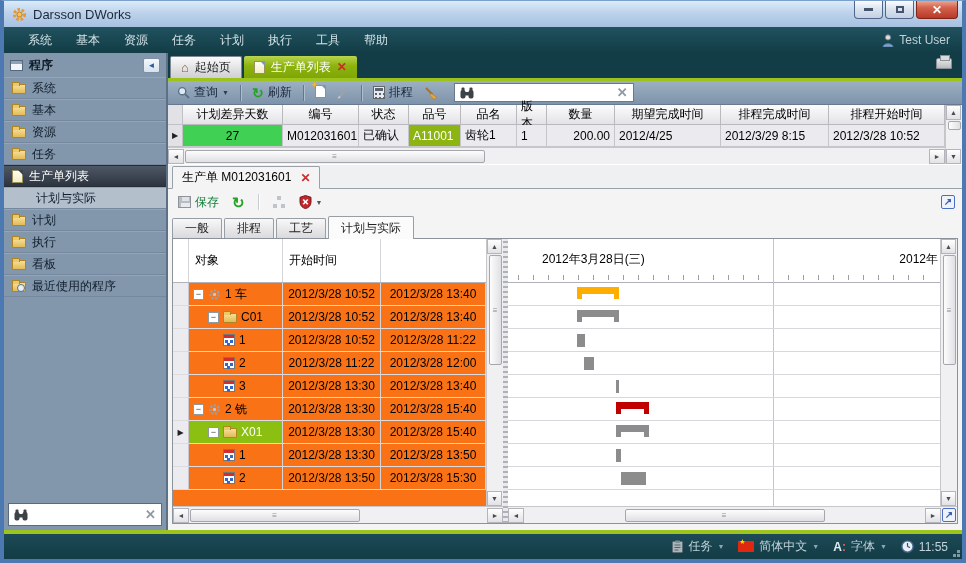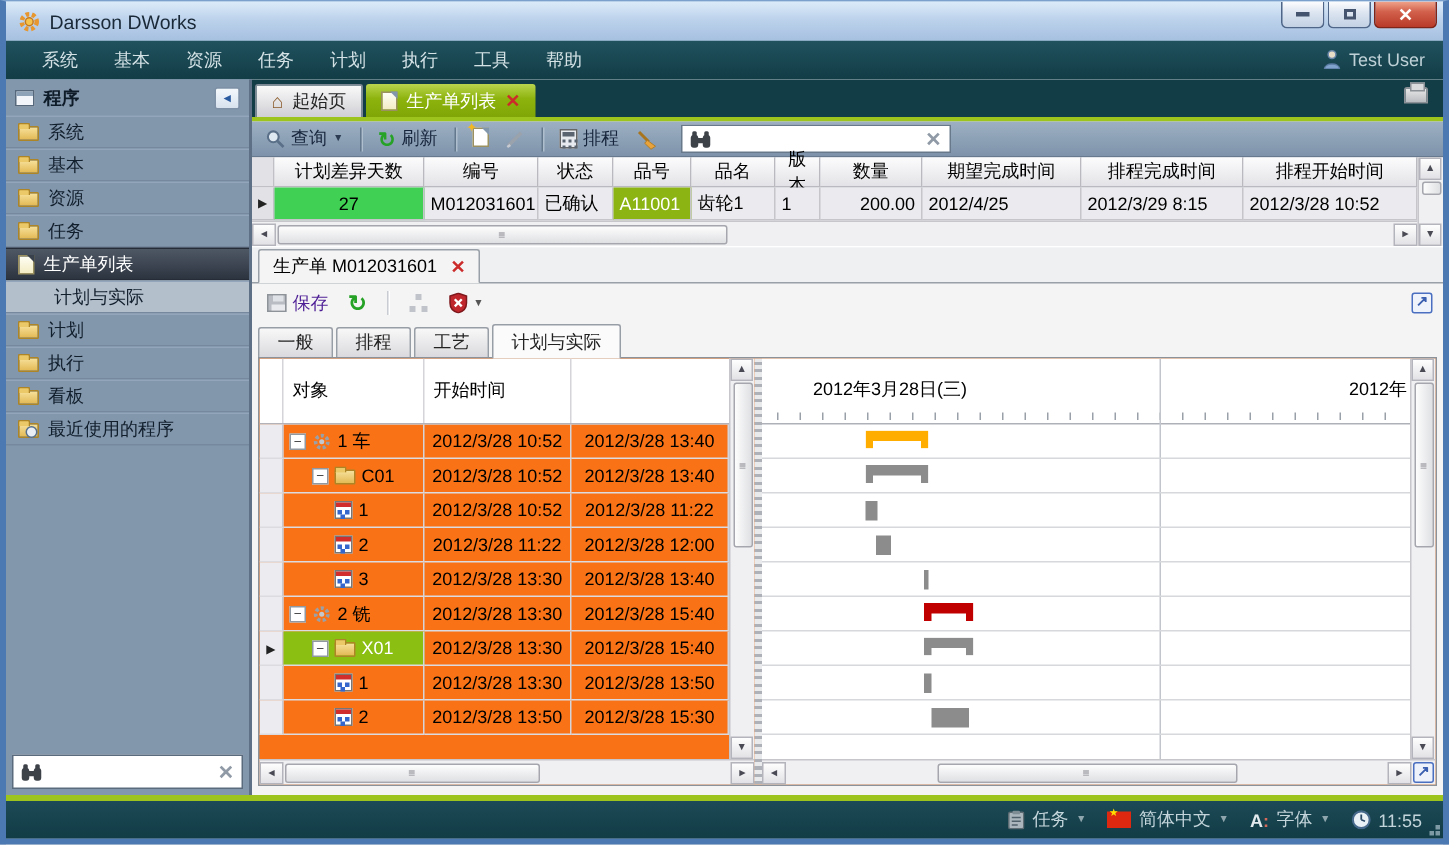--- a/index.html
+++ b/index.html
@@ -18,21 +18,21 @@
     display:flex; align-items:center; justify-content:center; color:#3a4a62; font-size:10px; cursor:default; }
   .wbtn .bar { width:9px; height:3px; background:#44546e; }
   .wbtn .box { width:8px; height:7px; border:2px solid #44546e; }
   .wbtn.close { width:42px; background:linear-gradient(#f0a38b,#d2614c 40%,#b83a28);
     border-color:#7e2418; color:#fff; font-weight:bold; font-size:12px; }
 
   
   .menubar { height:26px; flex:0 0 26px; background:linear-gradient(#20525e,#123c46);
     display:flex; align-items:center; padding:0 12px; }
   .menu-item { color:#d4e2e6; font-size:12px; padding:0 12px; cursor:default; }
-  .mb-user { margin-left:auto; display:flex; gap:5px; color:#bfd1d7; font-size:12px; }
+  .mb-user { margin-left:auto; display:flex; align-items:center; gap:5px; color:#bfd1d7; font-size:12px; }
 
   
   .body { flex:1; display:flex; min-height:0; background:#8297ac; }
 
   
   .sidebar { width:164px; flex:0 0 164px; display:flex; flex-direction:column;
     background:#8297ac; border-right:2px solid #5d7086; }
   .sb-header { height:24px; flex:0 0 24px; display:flex; align-items:center; gap:6px;
     padding:0 6px; font-size:12px; font-weight:bold; color:#0e1b28; }
   .collapse-btn { margin-left:auto; width:17px; height:15px; border:1px solid #7d90a6;
@@ -102,21 +102,21 @@
   .tb-sep { width:1px; height:16px; background:#64788d; box-shadow:1px 0 0 #aebecd; margin:0 3px; }
   .dd-arrow { font-size:7px; color:#2c3c52; }
   .tb-search { width:180px; height:19px; background:#fff; border:1px solid #68798b;
     display:flex; align-items:center; gap:5px; padding:0 5px; margin-left:8px; }
   .tb-search input { flex:1; min-width:0; border:none; outline:none; font-size:12px; }
 
   
   .orders { flex:0 0 59px; display:flex; background:#e4e6ea; }
   .og-left { flex:1; min-width:0; display:flex; flex-direction:column; }
   .og-header, .og-row { display:flex; }
-  .og-header { height:16px; flex:0 0 20px;text-align:center; }
+  .og-header { height:16px; flex:0 0 20px; }
   .og-hc { background:linear-gradient(#fcfcfd,#e3e3e7); border-right:1px solid #b9b9bf; border-bottom:1px solid #b9b9bf;
     font-size:12px; color:#000; display:flex; align-items:center; padding:0 4px; }
   .og-row { height:22px; flex:0 0 22px; background:#ebebef; }
   .og-c { border-right:1px solid #c5c5ca; border-bottom:1px solid #c5c5ca; font-size:12px; color:#000;
     display:flex; align-items:center; padding:0 4px; white-space:nowrap; overflow:hidden; }
   .og-marker { width:15px; flex:0 0 15px; background:#e2e2e6; border-right:1px solid #c0c0c6;
     border-bottom:1px solid #c0c0c6; display:flex; align-items:center; justify-content:center;
     font-size:8px; color:#222; }
   .og-hscroll { height:17px; flex:0 0 17px; display:flex; align-items:center; background:#f0f0f2;
     border-top:1px solid #c6c6cb; padding:0; }
@@ -135,21 +135,21 @@
     border-radius:2px; margin:1px auto; display:flex; align-items:center; justify-content:center;
     color:#8a8a92; font-size:8px; }
 
   
   .detail { flex:1; min-height:0; display:flex; flex-direction:column; background:#f4f4f4; border-top:1px solid #fff; }
   .doctab-row { height:24px; flex:0 0 24px; display:flex; align-items:flex-end; padding-left:4px;
     border-bottom:1px solid #9aa0a8; background:#eef0f2; }
   .doctab { height:23px; margin-bottom:-1px; background:#f4f4f4; border:1px solid #9aa0a8; border-bottom:1px solid #f4f4f4;
     border-radius:2px 2px 0 0; display:flex; align-items:center; gap:9px; padding:0 9px; font-size:12px; color:#000; }
   .dtoolbar { height:26px; flex:0 0 26px; display:flex; align-items:center; gap:7px; padding:0 7px; font-size:12px; }
-  .dtb-label-disabled { color:#4c1d95; }
+  .dtb-label-disabled { color:#15803d; }
   .ic-disk { width:13px; height:12px; display:inline-block; background:#b9bcc2; border:1px solid #8e939a; position:relative; }
   .ic-disk::before { content:''; position:absolute; top:0; left:3px; width:7px; height:4px; background:#dfe2e6; }
   .ic-disk::after { content:''; position:absolute; bottom:0; left:2px; width:9px; height:4px; background:#e8eaee; }
   .ic-link { width:14px; height:12px; display:inline-block; position:relative; }
   .ic-link::before { content:''; position:absolute; left:5px; top:0; width:4px; height:4px; background:#c0c4ca; }
   .ic-link::after { content:''; position:absolute; left:1px; bottom:0; width:4px; height:4px; background:#c0c4ca;
     box-shadow:8px 0 0 #c0c4ca; }
   .dtabs { height:23px; flex:0 0 23px; display:flex; align-items:flex-end; padding-left:4px; }
   .dtab { height:20px; padding:0 12px; display:flex; align-items:center; font-size:12px; color:#222;
     background:linear-gradient(#f8f8f8,#dadade); border:1px solid #989ea6; border-bottom:none;

